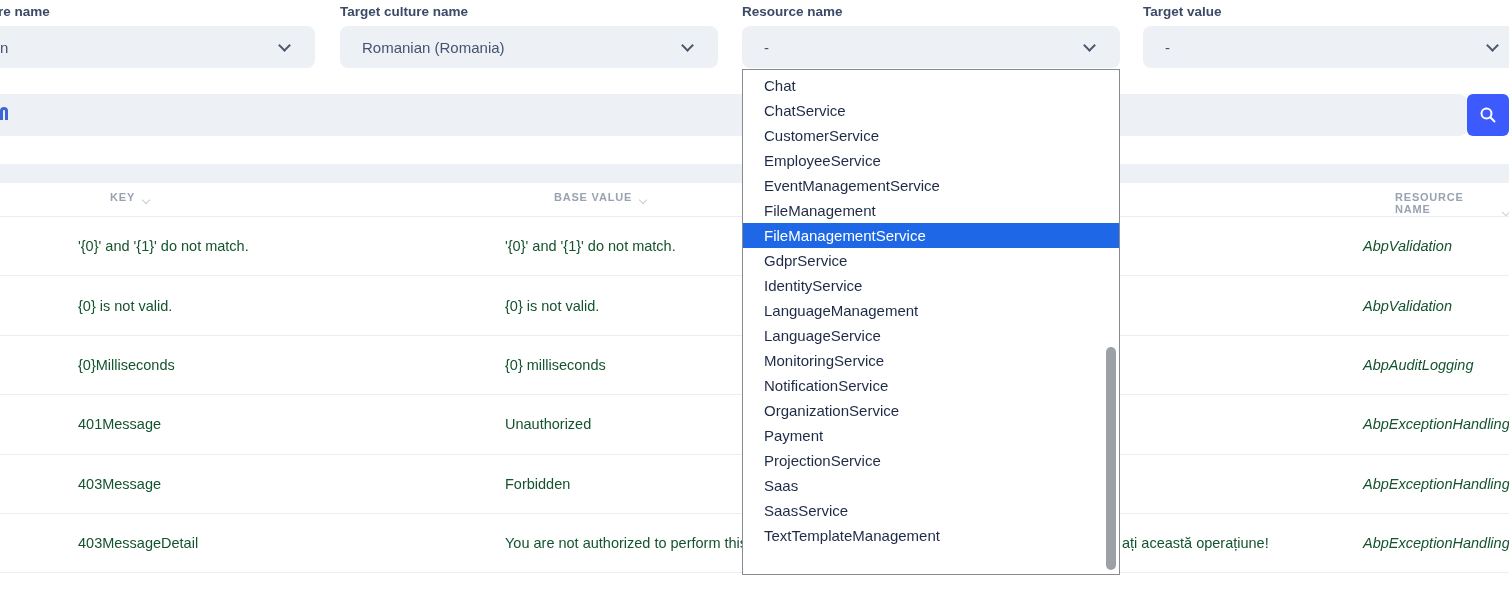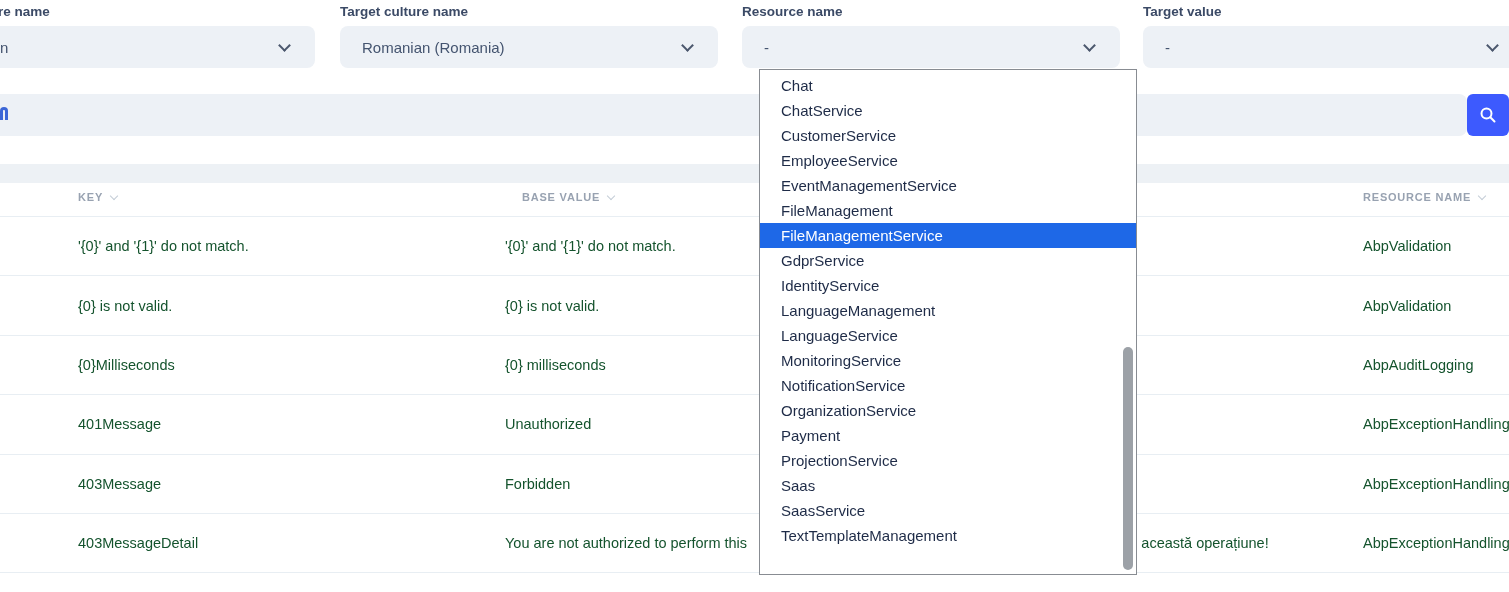--- a/index.html
+++ b/index.html
@@ -20,37 +20,37 @@
   .text-fragment-blue { position:absolute; left:0; top:107px; width:8px; height:13px;
     border-left:3px solid #3c66d6; border-top:3px solid #3c66d6; border-right:3px solid #3c66d6;
     border-top-left-radius:5px; border-top-right-radius:5px; }
   .search-btn { position:absolute; left:1467px; top:94px; width:42px; height:42px; border:none;
     border-radius:6px; display:flex; align-items:center; justify-content:center; cursor:pointer; }
 
   .band { position:absolute; left:0; top:164px; width:1509px; height:19px; background:#edf1f5; }
 
   
   .thead-cell { position:absolute; top:191px; font-size:11px; font-weight:700; letter-spacing:.8px;
-    color:#98a2b1; cursor:pointer; display:flex; align-items:center; }
+    color:#98a2b1; cursor:pointer; display:flex; align-items:flex-end;margin-left:32px; }
   .sort-chev { display:inline-block; width:6px; height:6px; margin-left:8px; margin-top:-3px;
     border-right:1.6px solid #c3ccd6; border-bottom:1.6px solid #c3ccd6; transform:rotate(45deg); }
 
   
   .tbody { position:absolute; left:0; top:216px; width:1509px; border-top:1px solid #e8eef3; }
   .trow { position:relative; width:1509px; height:59.4px; border-bottom:1px solid #e8eef3; }
   .cell { position:absolute; top:0; height:100%; display:flex; align-items:center;
     font-size:14.5px; color:#14532d; white-space:nowrap; }
   .c-key  { left:78px; }
   .c-base { left:505px; }
   .c-target { left:1122px; }
-  .c-res  { left:1363px; }
+  .c-res  { left:1363px;font-style:italic; }
 
   
   .dropdown { position:absolute; left:742px; top:69px; width:378px; height:506px;
-    background:#fff; border:1px solid #888c92; z-index:20; padding-top:3px;margin-left:17px; }
+    background:#fff; border:1px solid #888c92; z-index:20; padding-top:3px; }
   .dd-item { height:25px; line-height:25px; padding-left:21px; font-size:15px; color:#1e2b47;
     white-space:nowrap; cursor:default; }
   .dd-item.selected { background:#1e68e7; color:#fff; }
   .dd-scroll-thumb { position:absolute; right:3px; top:277px; width:10px; height:223px;
     background:#9ca1a7; border-radius:5px; cursor:grab; }
 </style>
 </head>
 <body>
 
 <div id="stage">

